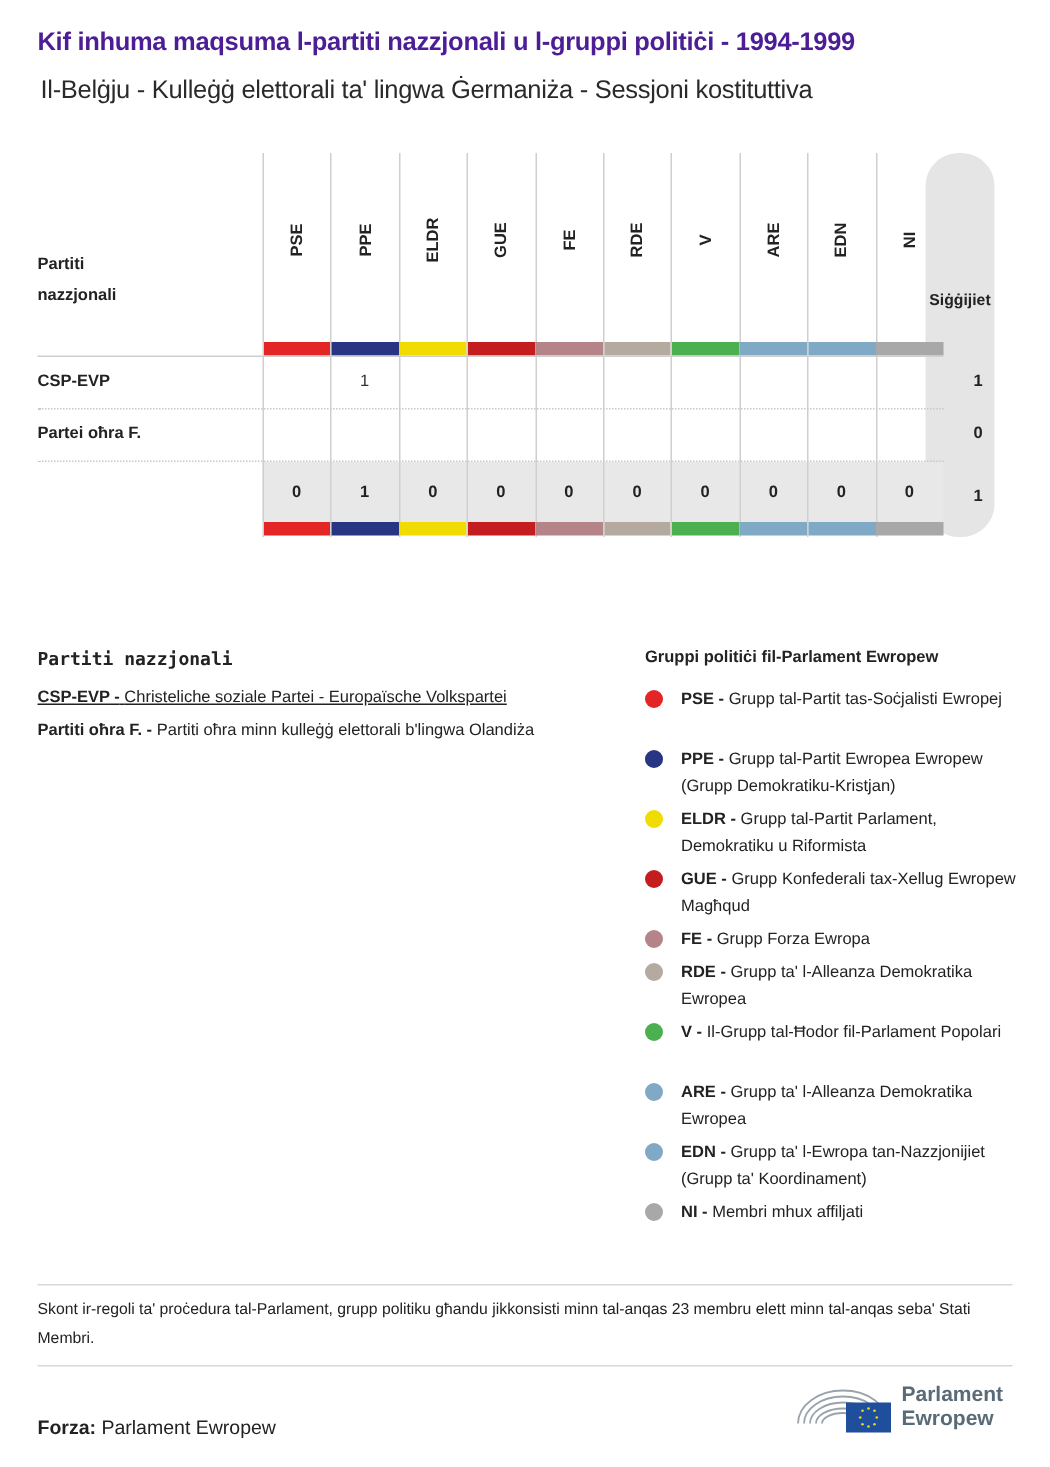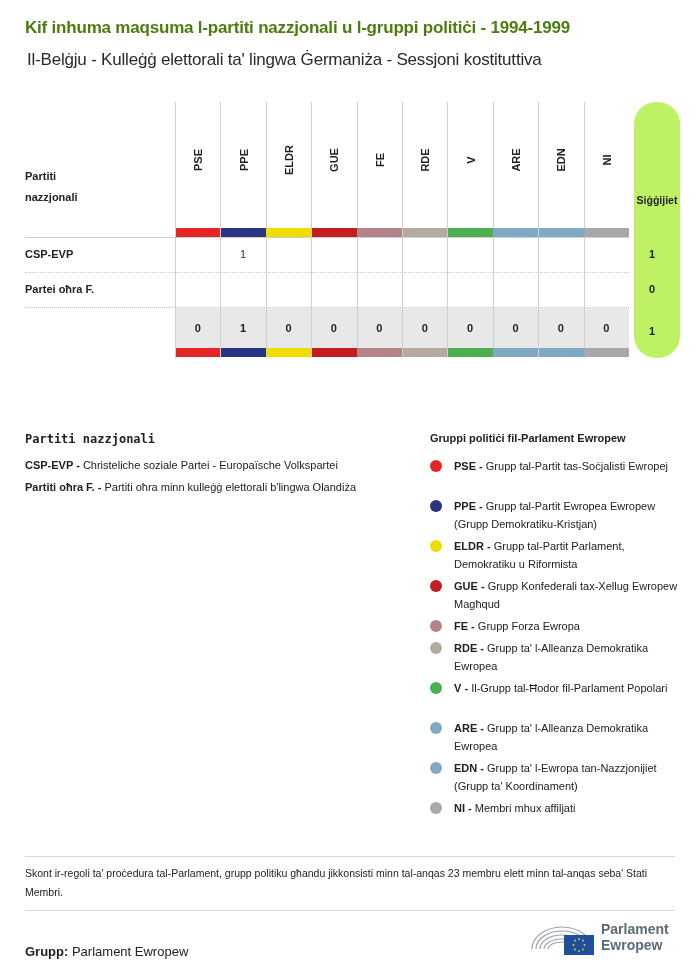--- a/index.html
+++ b/index.html
@@ -1,28 +1,28 @@
 <!DOCTYPE html>
 <html><head>
 <meta charset="utf-8">
 <style>
   * { box-sizing: border-box; margin: 0; padding: 0; }
   html, body { width: 700px; height: 978px; background: #fff; overflow: hidden; }
   body { font-family: "Liberation Sans", "DejaVu Sans", sans-serif; color: #222; position: relative; }
 
-  .title { position: absolute; left: 25px; top: 18px; font-size: 17px; font-weight: bold; color: #4d7c0f; letter-spacing: -0.2px; }
+  .title { position: absolute; left: 25px; top: 18px; font-size: 17px; font-weight: bold; color: #4c1d95; letter-spacing: -0.2px; }
   .subtitle { position: absolute; left: 27px; top: 50px; font-size: 17px; color: #2a2a2a; letter-spacing: -0.2px; }
 
   
   .tbl { position: absolute; left: 25px; top: 102px; width: 650px; }
   .party-hdr { position: absolute; left: 0; top: 64px; width: 60px; font-size: 11px; font-weight: bold; line-height: 21px; color: #222; }
   .col { position: absolute; top: 0; height: 256px; border-left: 1px solid #cfcfcf; }
   .col-label { position: absolute; left: 50%; top: 58px; transform: translate(-50%, -50%) rotate(-90deg); font-size: 11px; font-weight: bold; color: #222; white-space: nowrap; }
   .bar { position: absolute; height: 9px; }
-  .total-col { position: absolute; left: 609px; top: 0; width: 46px; height: 256px; background: #bef264; border-radius: 22px; }
+  .total-col { position: absolute; left: 592px; top: 0; width: 46px; height: 256px; background: #e5e5e5; border-radius: 22px; }
   .total-hdr { position: absolute; left: 0; top: 88px; width: 46px; text-align: center; font-size: 10.5px; font-weight: bold; line-height: 20px; color: #222; }
 
   .row { position: absolute; left: 0; width: 650px; height: 35px; }
   .row-sep { position: absolute; left: 0; width: 604px; border-top: 1px dotted #c8c8c8; }
   .row-sep.solid { border-top: 1px solid #cfcfcf; }
   .row-label { position: absolute; left: 0; top: 0; line-height: 35px; font-size: 11px; font-weight: bold; color: #222; }
   .cell { position: absolute; top: 0; width: 45.4px; line-height: 35px; text-align: center; font-size: 11px; color: #333; }
   .tot-cell { position: absolute; left: 604px; top: 0; width: 46px; line-height: 35px; text-align: center; font-size: 11px; font-weight: bold; color: #222; }
   .sum-band { position: absolute; left: 150px; top: 206px; width: 454px; height: 40px; background: #e8e8e8; }
   .sum-cell { position: absolute; top: 206px; width: 45.4px; line-height: 40px; text-align: center; font-size: 11px; font-weight: bold; color: #222; }
@@ -152,21 +152,21 @@
   <div class="row-sep" style="top:170px;"></div>
   <div class="row" style="top:170px;">
     <div class="row-label">Partei oħra F.</div>
     <div class="tot-cell">0</div>
   </div>
   <div class="row-sep" style="top:205px;"></div>
   <div class="tot-cell" style="top:212px;">1</div>
 </div>
 
 <div class="np-title">Partiti nazzjonali</div>
-<div class="np-item" style="top:459px;">
+<div class="np-item" style="top:459px;text-decoration:underline;">
   <b>CSP-EVP -</b>
   <span>Christeliche soziale Partei - Europaïsche Volkspartei</span>
 </div>
 <div class="np-item" style="top:481px;">
   <b>Partiti oħra F. -</b>
   <span>Partiti oħra minn kulleġġ elettorali b'lingwa Olandiża</span>
 </div>
 
 <div class="gp-title">Gruppi politiċi fil-Parlament Ewropew</div>
 <div id="gp-list">
@@ -209,21 +209,21 @@
     <div class="gp-item" style="top: 799px;">
       <span class="gp-dot" style="background:#a8a8a8"></span>
       <div class="gp-text"><b>NI -</b> <span>Membri mhux affiljati</span></div>
     </div>
   </div>
 
 <div class="rule" style="top:856px;"></div>
 <div class="note">Skont ir-regoli ta' proċedura tal-Parlament, grupp politiku għandu jikkonsisti minn tal-anqas 23 membru elett minn tal-anqas seba' Stati Membri.</div>
 <div class="rule" style="top:910px;"></div>
 <div class="source">
-  <b>Grupp:</b>
+  <b>Forza:</b>
   <span>Parlament Ewropew</span>
 </div>
 
 <div class="logo">
   <svg width="66" height="40" viewBox="0 0 66 40">
     <g fill="none" stroke="#9aa3ab" stroke-width="1.2">
       <path d="M2 30 A30 22 0 0 1 62 30"></path>
       <path d="M6 30 A26 18 0 0 1 58 30"></path>
       <path d="M10 30 A22 14 0 0 1 54 30"></path>
       <path d="M14 30 A18 10 0 0 1 50 30"></path>

